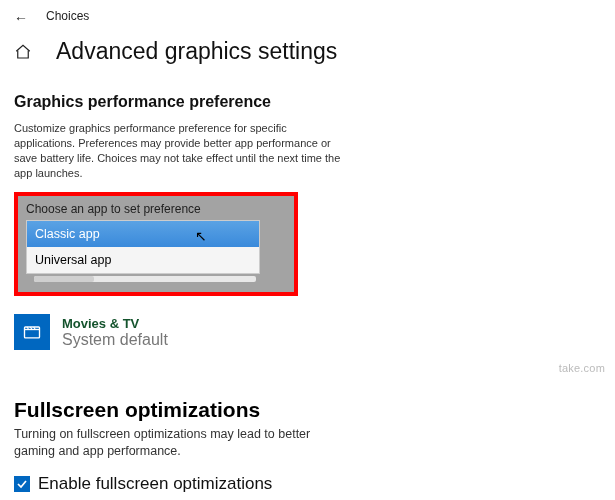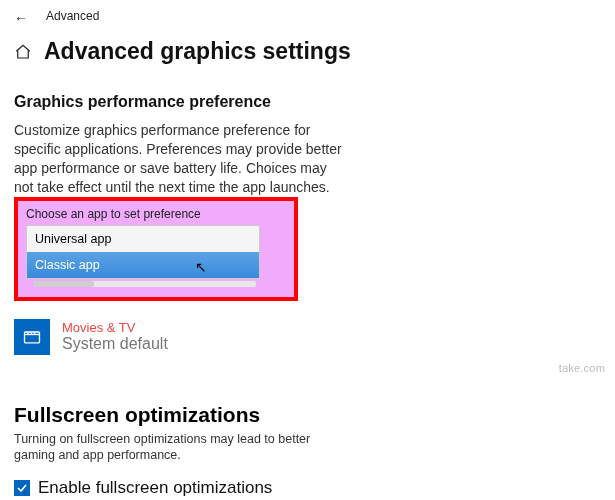--- a/index.html
+++ b/index.html
@@ -23,44 +23,46 @@
     .back-arrow { font-size: 14px; cursor: pointer; }
     .header {
       display: flex;
       align-items: center;
       gap: 12px;
       padding: 14px 14px 4px 14px;
     }
     .home-icon svg { display: block; }
     .page-title {
       font-size: 23px;
-      font-weight: 700;
+      font-weight: 400;
       color: #111;
+      margin-left: 12px;
     }
     .section {
       padding: 0 14px;
     }
     .section-heading {
       font-size: 16px;
       font-weight: 700;
       margin-top: 24px;
       margin-bottom: 10px;
       color: #111;
     }
     .section-desc {
-      font-size: 14px;
+      font-size: 11px;
       color: #333;
       max-width: 330px;
       line-height: 1.35;
+      margin-bottom: 12px;
     }
     .highlight-box {
       border: 4px solid #ff0000;
       padding: 6px 8px 10px 8px;
       width: 284px;
-      background: #f0abfc;
+      background: #a3a3a3;
     }
     .choose-label {
       font-size: 12px;
       color: #222;
       margin-bottom: 4px;
     }
     .dropdown-open {
       border: 1px solid #ccc;
       width: 234px;
       background: #fff;
@@ -112,21 +114,21 @@
       margin-top: 18px;
     }
     .app-icon {
       width: 36px; height: 36px;
       background: #0067c0;
       display: flex;
       align-items: center;
       justify-content: center;
     }
     .app-meta { display: flex; flex-direction: column; }
-    .app-name { font-size: 13px; color: #ef4444; }
+    .app-name { font-size: 13px; color: #14532d; font-weight: bold; }
     .app-sub { font-size: 16px; color: #777; }
     .section2-heading {
       font-size: 21px;
       font-weight: 600;
       margin-top: 48px;
       margin-bottom: 4px;
     }
     .section2-desc {
       font-size: 12.5px;
       color: #333;
@@ -155,46 +157,46 @@
       font-size: 11px;
       color: #bbb;
       letter-spacing: 0.2px;
     }
   </style>
 </head>
 <body>
 
 <div class="top-bar">
   <span class="back-arrow">←</span>
-  <span>Advanced</span>
+  <span>Choices</span>
 </div>
 
 <div class="header">
   <span class="home-icon">
     <svg width="18" height="18" viewBox="0 0 24 24" fill="none" stroke="#222" stroke-width="1.6">
       <path d="M3 11 L12 3 L21 11"></path>
       <path d="M5 10 V20 H19 V10"></path>
     </svg>
   </span>
   <h1 class="page-title">Advanced graphics settings</h1>
 </div>
 
 <div class="section">
   <h2 class="section-heading">Graphics performance preference</h2>
   <p class="section-desc">Customize graphics performance preference for specific applications. Preferences may provide better app performance or save battery life. Choices may not take effect until the next time the app launches.</p>
 
   <div class="highlight-box">
     <div class="choose-label">Choose an app to set preference</div>
     <div class="dropdown-open">
-      <div class="dropdown-option alt">
-        <span>Universal app</span>
-      </div>
       <div class="dropdown-option selected">
         <span>Classic app</span>
         <span class="cursor">↖</span>
+      </div>
+      <div class="dropdown-option alt">
+        <span>Universal app</span>
       </div>
     </div>
     <div class="scroll-strip"></div>
   </div>
 
   <div class="app-entry">
     <div class="app-icon">
       <svg width="20" height="20" viewBox="0 0 24 24" fill="#fff">
         <rect x="3" y="6" width="18" height="13" rx="1" fill="none" stroke="#fff" stroke-width="1.6"></rect>
         <path d="M3 9 L21 9" stroke="#fff" stroke-width="1.6"></path>

